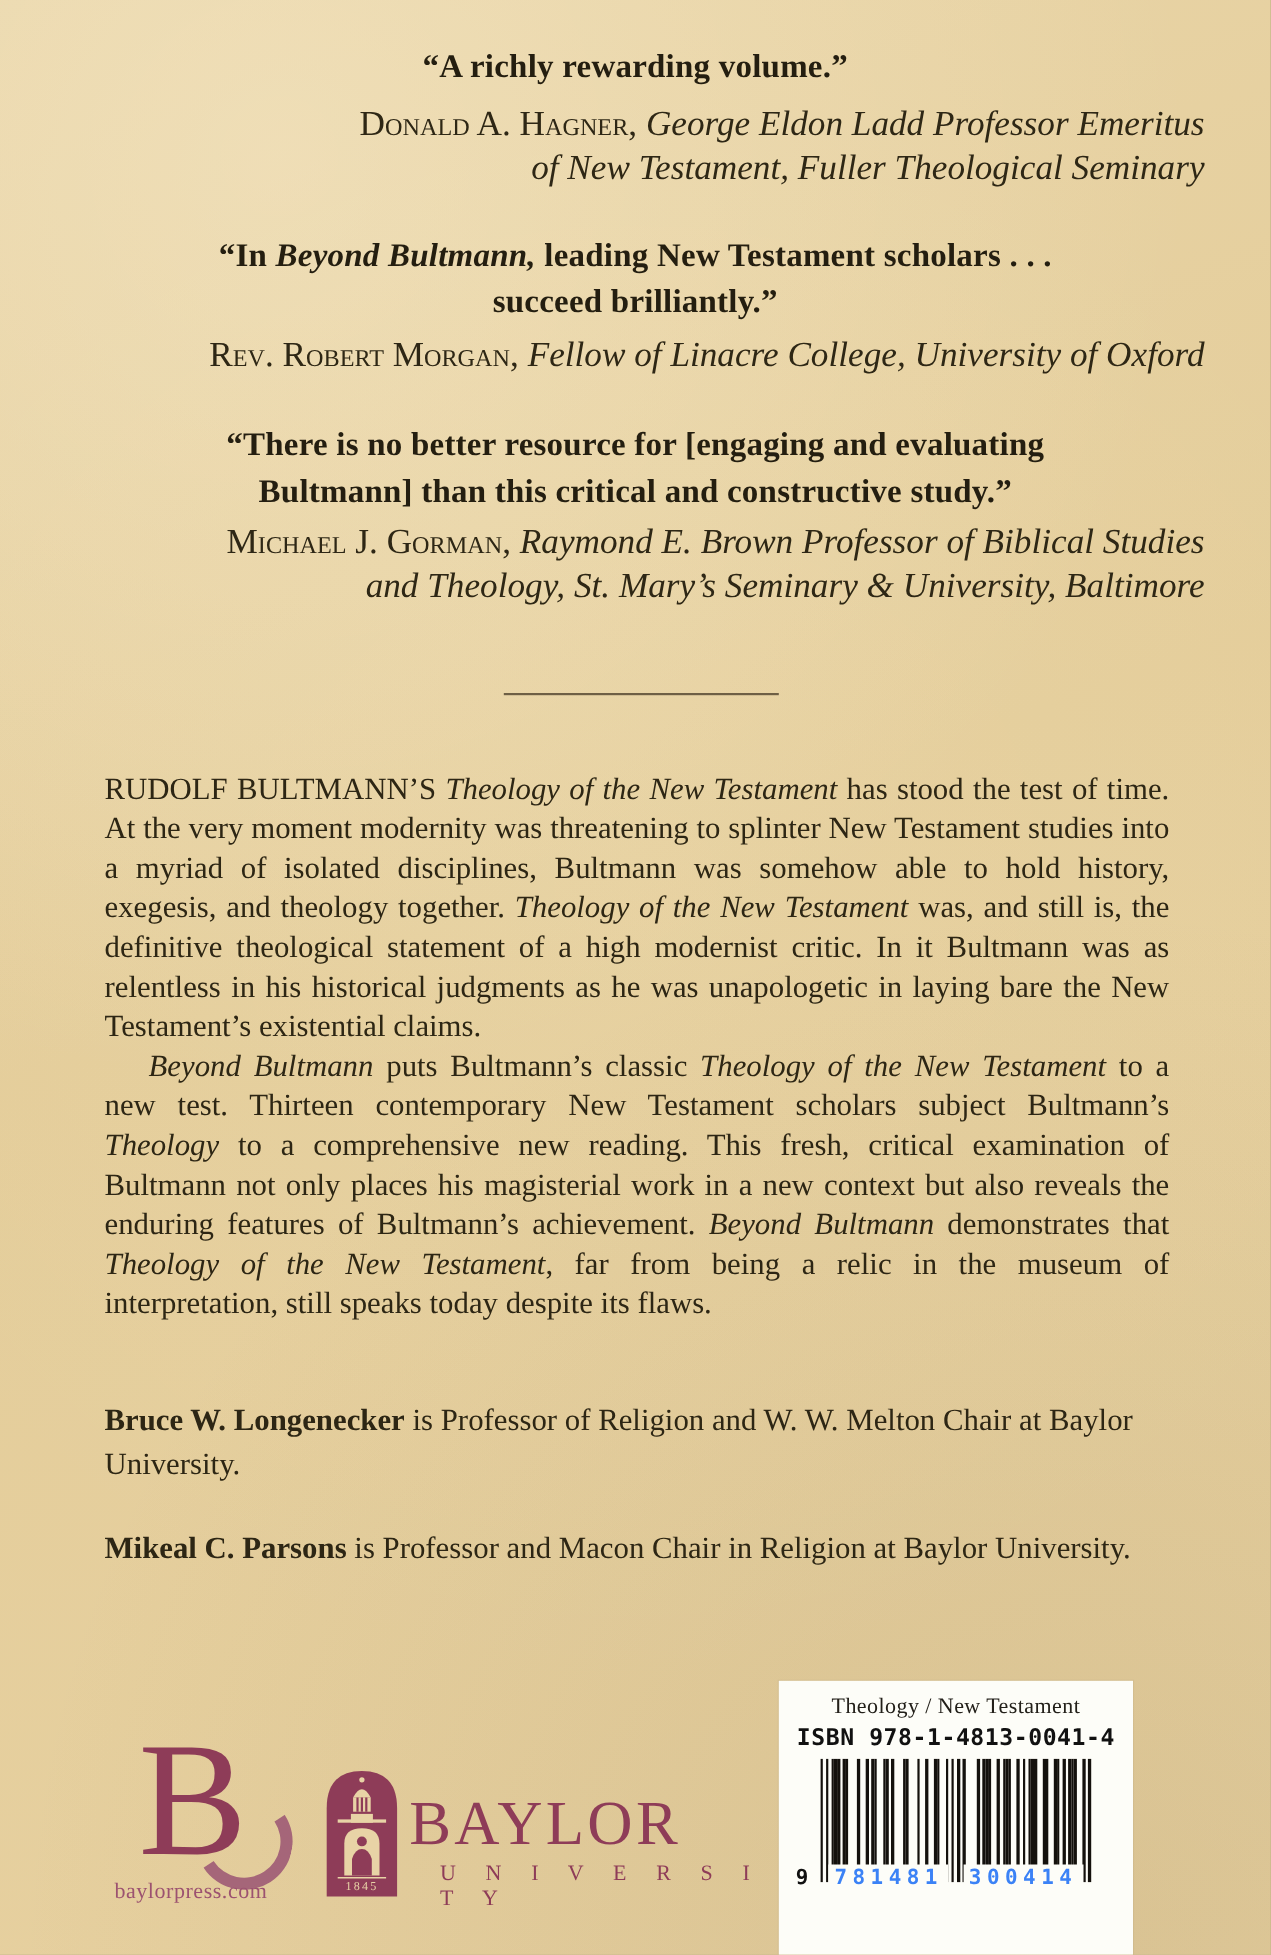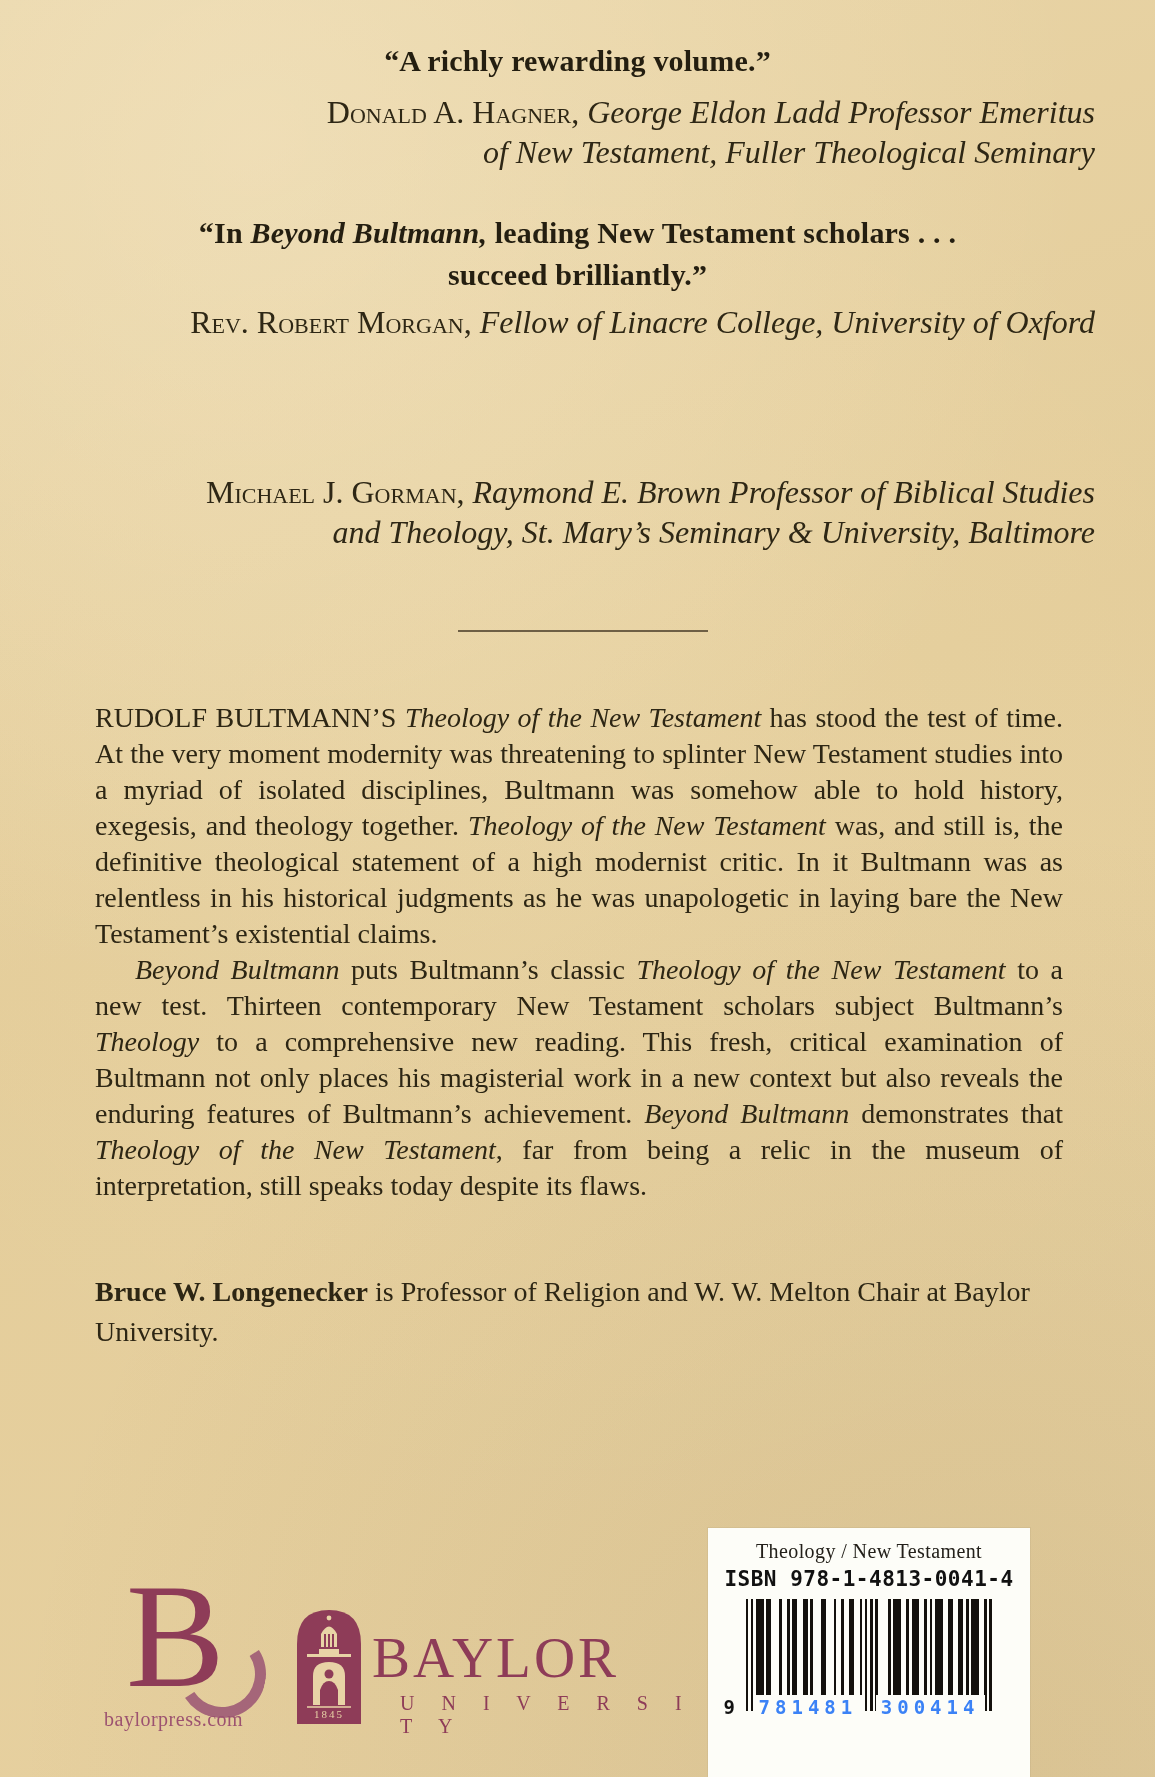--- a/index.html
+++ b/index.html
@@ -140,31 +140,36 @@
     </div>
 
   <div class="abs quote" style="top:212px;">
       <div><span class="">“In </span><span class="i">Beyond Bultmann,</span><span class=""> leading New Testament scholars . . .</span></div>
       <div><span class="">succeed brilliantly.”</span></div>
     </div>
   <div class="abs attr" style="top:302px;">
       <div><span class="sc">Rev. Robert Morgan,</span><span class=""> </span><span class="i">Fellow of Linacre College, University of Oxford</span></div>
     </div>
 
+  <div class="abs quote" style="top:384px;">
+      <div><span class="">“There is no better resource for [engaging and evaluating</span></div>
+      <div><span class="">Bultmann] than this critical and constructive study.”</span></div>
+    </div>
   <div class="abs attr" style="top:472px;">
       <div><span class="sc">Michael J. Gorman,</span><span class=""> </span><span class="i">Raymond E. Brown Professor of Biblical Studies</span></div>
       <div><span class="i">and Theology, St. Mary’s Seminary &amp; University, Baltimore</span></div>
     </div>
 
   <div class="abs divider"></div>
 
   <div class="abs bodytext" style="top:700px;"><span class="">RUDOLF BULTMANN’S </span><span class="i">Theology of the New Testament</span><span class=""> has stood the test of time. At the very moment modernity was threatening to splinter New Testament studies into a myriad of isolated disciplines, Bultmann was somehow able to hold history, exegesis, and theology together. </span><span class="i">Theology of the New Testament</span><span class=""> was, and still is, the definitive theological statement of a high modernist critic. In it Bultmann was as relentless in his historical judgments as he was unapologetic in laying bare the New Testament’s existential claims.</span></div>
   <div class="abs bodytext indent" style="top:952px;"><span class="i">Beyond Bultmann</span><span class=""> puts Bultmann’s classic </span><span class="i">Theology of the New Testament</span><span class=""> to a new test. Thirteen contemporary New Testament scholars subject Bultmann’s </span><span class="i">Theology</span><span class=""> to a comprehensive new reading. This fresh, critical examination of Bultmann not only places his magisterial work in a new context but also reveals the enduring features of Bultmann’s achievement. </span><span class="i">Beyond Bultmann</span><span class=""> demonstrates that </span><span class="i">Theology of the New Testament</span><span class="">, far from being a relic in the museum of interpretation, still speaks today despite its flaws.</span></div>
 
   <div class="abs bio" style="top:1272px;"><span class="b">Bruce W. Longenecker</span><span class=""> is Professor of Religion and W. W. Melton Chair at Baylor University.</span></div>
+  <div class="abs bio" style="top:1388px;"><span class="b">Mikeal C. Parsons</span><span class=""> is Professor and Macon Chair in Religion at Baylor University.</span></div>
 
   <div class="abs press-b">
     <span class="bglyph">B</span>
     <span class="bring"></span>
   </div>
   <div class="abs press-url">baylorpress.com</div>
 
   <svg class="abs shield" viewBox="0 0 72 122" width="72" height="122">
     <path d="M4 120 L4 40 Q4 6 36 6 Q68 6 68 40 L68 120 Z" fill="#8e3c58"></path>
     <circle cx="36" cy="14" r="2.4" fill="#e8d3a6"></circle>

